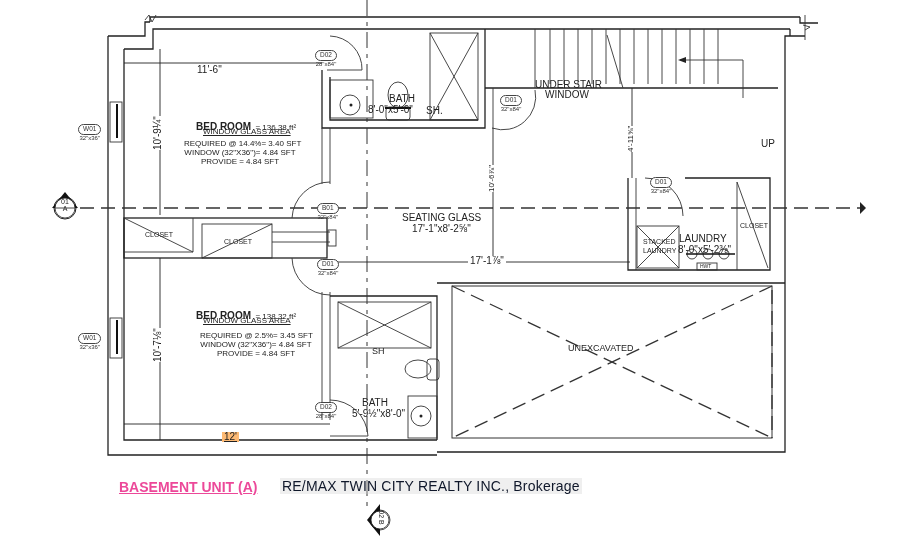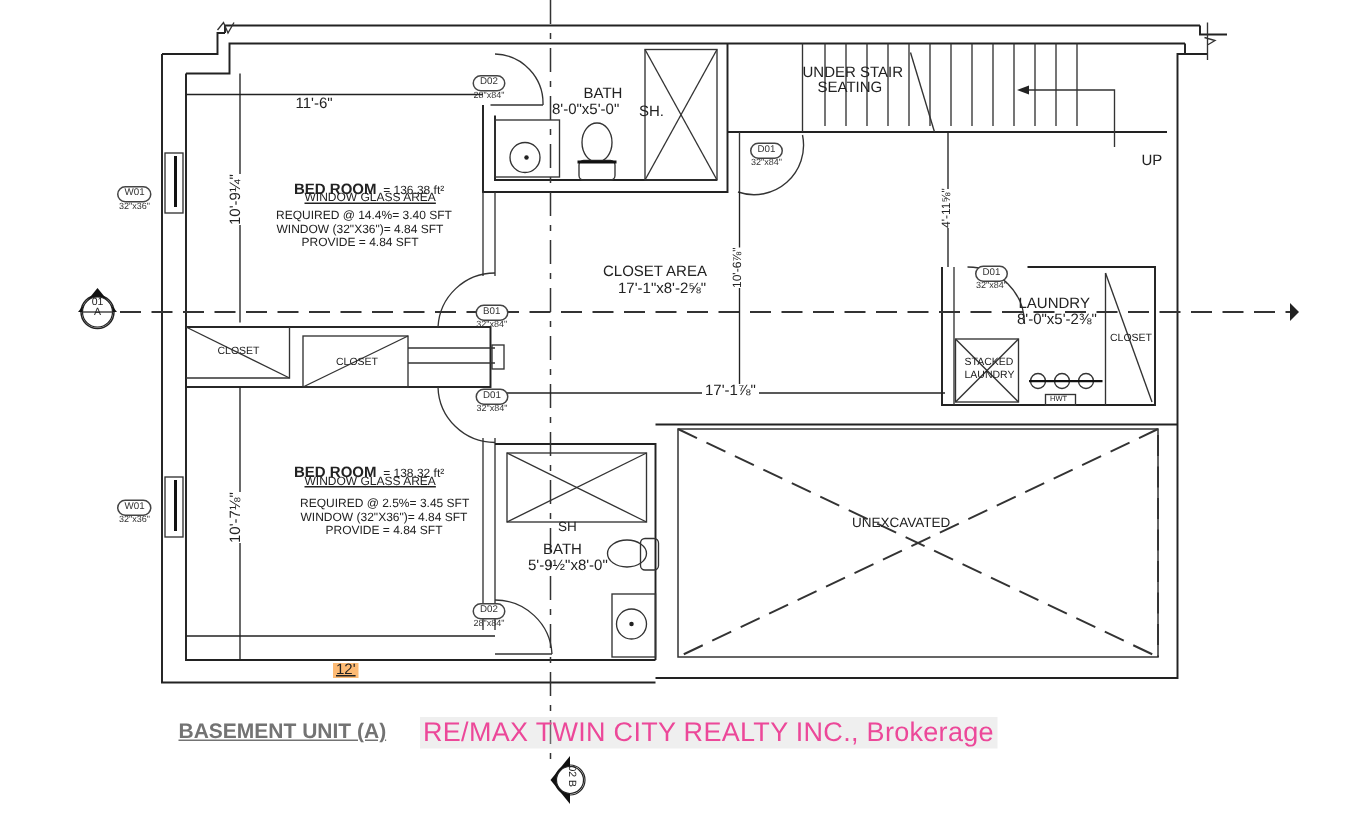--- a/index.html
+++ b/index.html
@@ -4,31 +4,31 @@
 <style>
   html, body { margin:0; padding:0; background:#ffffff; }
   body { width:910px; height:544px; position:relative; overflow:hidden; font-family:"Liberation Sans", sans-serif; color:#222; }
   svg.plan { position:absolute; left:0; top:0; width:910px; height:544px; }
   .wall { stroke:#222; stroke-width:1.3; fill:none; }
   .thin { stroke:#333; stroke-width:0.9; fill:none; }
   .dash { stroke:#333; stroke-width:1.3; fill:none; stroke-dasharray:14 7; }
   .dashc { stroke:#333; stroke-width:1; fill:none; stroke-dasharray:16 6 4 6; }
   .dim { stroke:#222; stroke-width:0.9; fill:none; }
   .lbl { position:absolute; white-space:nowrap; color:#222; line-height:1; }
-  .room-title { font-size:10px; }
+  .room-title { font-size:10px;margin-top:36px; }
   .dimtxt { font-size:10px; }
   .small { font-size:8px; }
   .tag { position:absolute; font-size:6px; text-align:center; line-height:1; color:#333; }
   .tag .hex { display:inline-block; border:0.8px solid #444; border-radius:6px; padding:1px 4px; font-size:6.5px; background:#fff; }
   .vert { transform:rotate(-90deg); transform-origin:left top; }
   .bed-title { font-weight:bold; font-size:10px; }
   .bed-lines { font-size:8px; line-height:9px; text-align:center; }
   .underline { text-decoration:underline; }
-  .footer-title { position:absolute; left:119px; top:479px; font-size:14px; font-weight:bold; text-decoration:underline; color:#737373; }
-  .watermark { position:absolute; left:280px; top:478px; font-size:18px; color:#ec4899; background:rgba(210,210,210,0.35); padding:0 2px; letter-spacing:0.2px; }
+  .footer-title { position:absolute; left:119px; top:479px; font-size:14px; font-weight:bold; text-decoration:underline; color:#ec4899; }
+  .watermark { position:absolute; left:280px; top:478px; font-size:14px; color:#0f172a; background:rgba(210,210,210,0.35); padding:0 2px; letter-spacing:0.2px; }
   .section-mark { position:absolute; font-size:7px; text-align:center; }
 </style>
 </head>
 <body>
 
 <svg class="plan" viewBox="0 0 910 544">
 
   <g>
     <polyline class="wall" points="150,22 150,17 800,17"></polyline>
     <polyline class="wall" points="108,36 108,455 437,455"></polyline>
@@ -189,25 +189,25 @@
   <div>REQUIRED @ 14.4%= 3.40 SFT</div>
   <div>WINDOW (32"X36")= 4.84 SFT</div>
   <div>PROVIDE = 4.84 SFT</div>
 </div>
 
 <div class="lbl room-title" style="left:389px;top:58px;">BATH</div>
 <div class="lbl room-title" style="left:368px;top:69px;">8'-0"x5'-0"</div>
 <div class="lbl room-title" style="left:426px;top:70px;">SH.</div>
 
 <div class="lbl room-title" style="left:535px;top:44px;">UNDER STAIR</div>
-<div class="lbl room-title" style="left:545px;top:54px;">SEATING</div>
+<div class="lbl room-title" style="left:545px;top:54px;">WINDOW</div>
 <div class="lbl room-title" style="left:761px;top:103px;">UP</div>
 <div class="lbl vert small" style="left:627px;top:152px;background:#fff;">4'-11⅝"</div>
 
-<div class="lbl room-title" style="left:402px;top:177px;">CLOSET AREA</div>
+<div class="lbl room-title" style="left:402px;top:177px;">SEATING GLASS</div>
 <div class="lbl room-title" style="left:412px;top:188px;">17'-1"x8'-2⅝"</div>
 <div class="lbl vert small" style="left:488px;top:192px;background:#fff;">10'-6⅞"</div>
 <div class="lbl dimtxt" style="left:468px;top:256px;background:#fff;padding:0 2px;">17'-1⅞"</div>
 
 <div class="lbl room-title" style="left:679px;top:198px;">LAUNDRY</div>
 <div class="lbl room-title" style="left:678px;top:209px;">8'-0"x5'-2⅜"</div>
 <div class="lbl" style="left:643px;top:237px;font-size:7px;text-align:center;width:32px;line-height:9px;">
   <div>STACKED</div>
   <div>LAUNDRY</div>
 </div>
@@ -220,21 +220,21 @@
 <div class="lbl" style="left:196px;top:306px;">
   <span class="bed-title">BED ROOM</span>
   <span style="font-size:8px;">= 138.32 ft²</span>
 </div>
 <div class="lbl small underline" style="left:203px;top:317px;">WINDOW GLASS AREA</div>
 <div class="lbl bed-lines" style="left:200px;top:331px;width:112px;">
   <div>REQUIRED @ 2.5%= 3.45 SFT</div>
   <div>WINDOW (32"X36")= 4.84 SFT</div>
   <div>PROVIDE = 4.84 SFT</div>
 </div>
-<div class="lbl dimtxt" style="left:222px;top:442px;background:#fdba74;padding:0 2px;text-decoration:underline;">12'</div>
+<div class="lbl dimtxt" style="left:222px;top:432px;background:#fdba74;padding:0 2px;text-decoration:underline;">12'</div>
 <div class="lbl vert dimtxt" style="left:153px;top:362px;background:#fff;">10'-7⅛"</div>
 
 <div class="lbl" style="left:372px;top:320px;font-size:9px;margin-top:27px;">SH</div>
 <div class="lbl room-title" style="left:362px;top:362px;">BATH</div>
 <div class="lbl room-title" style="left:352px;top:373px;">5'-9½"x8'-0"</div>
 
 <div class="lbl" style="left:568px;top:344px;font-size:9px;">UNEXCAVATED</div>
 
 <div class="tag" style="left:78px;top:124px;">
   <span class="hex">W01</span><br>

